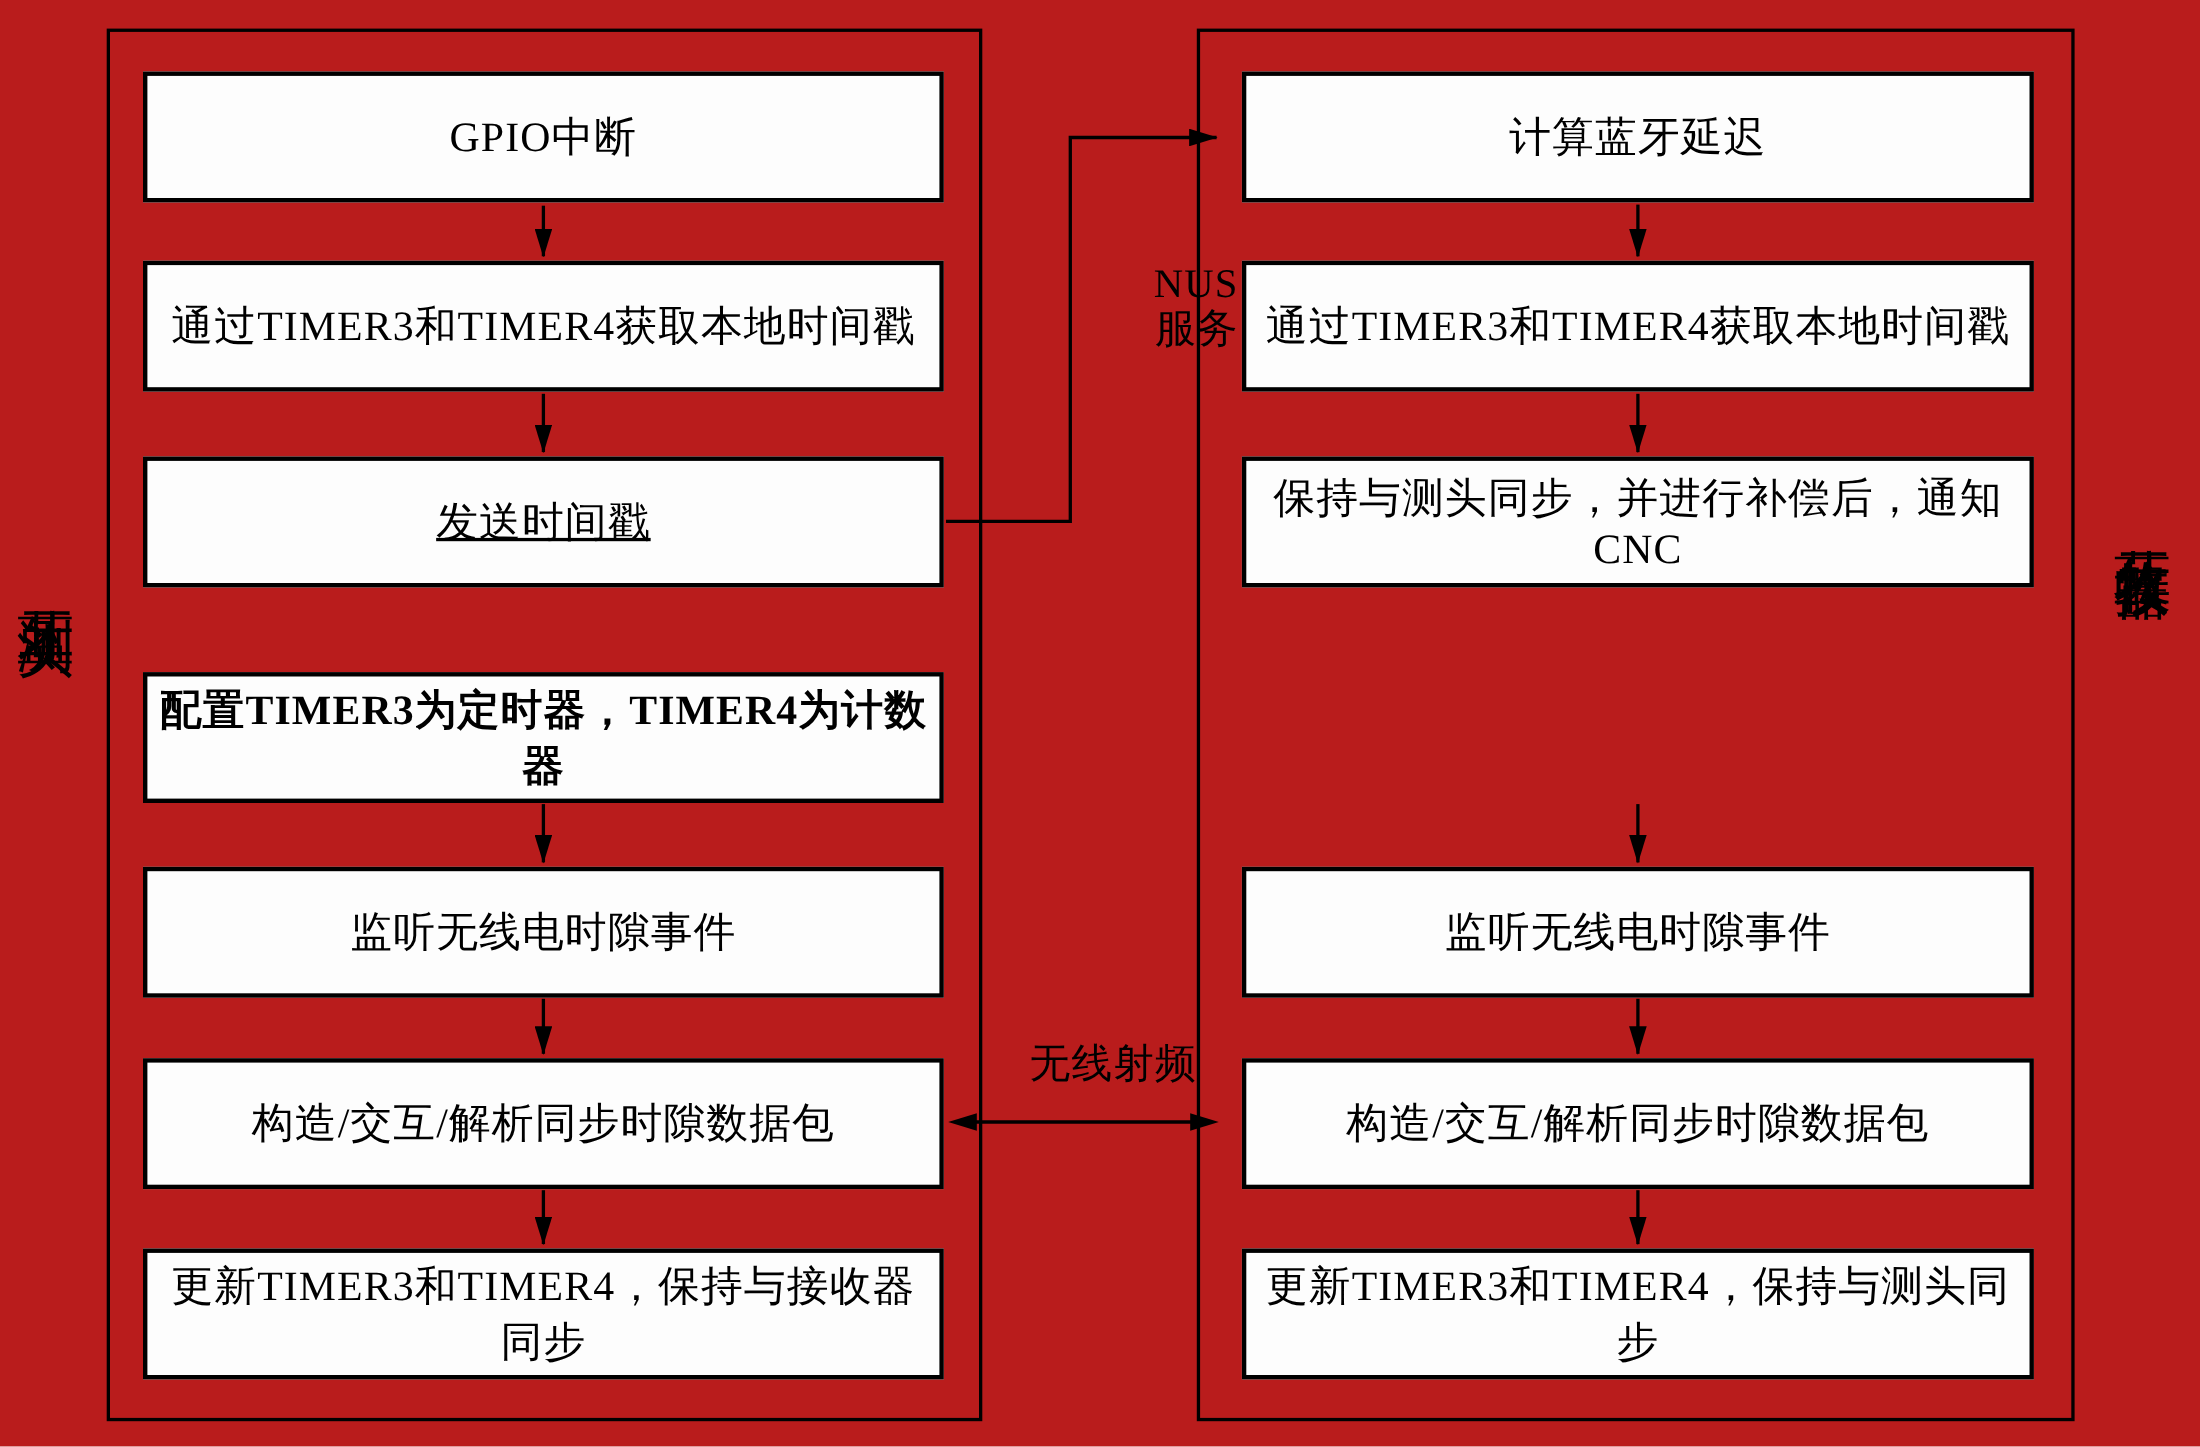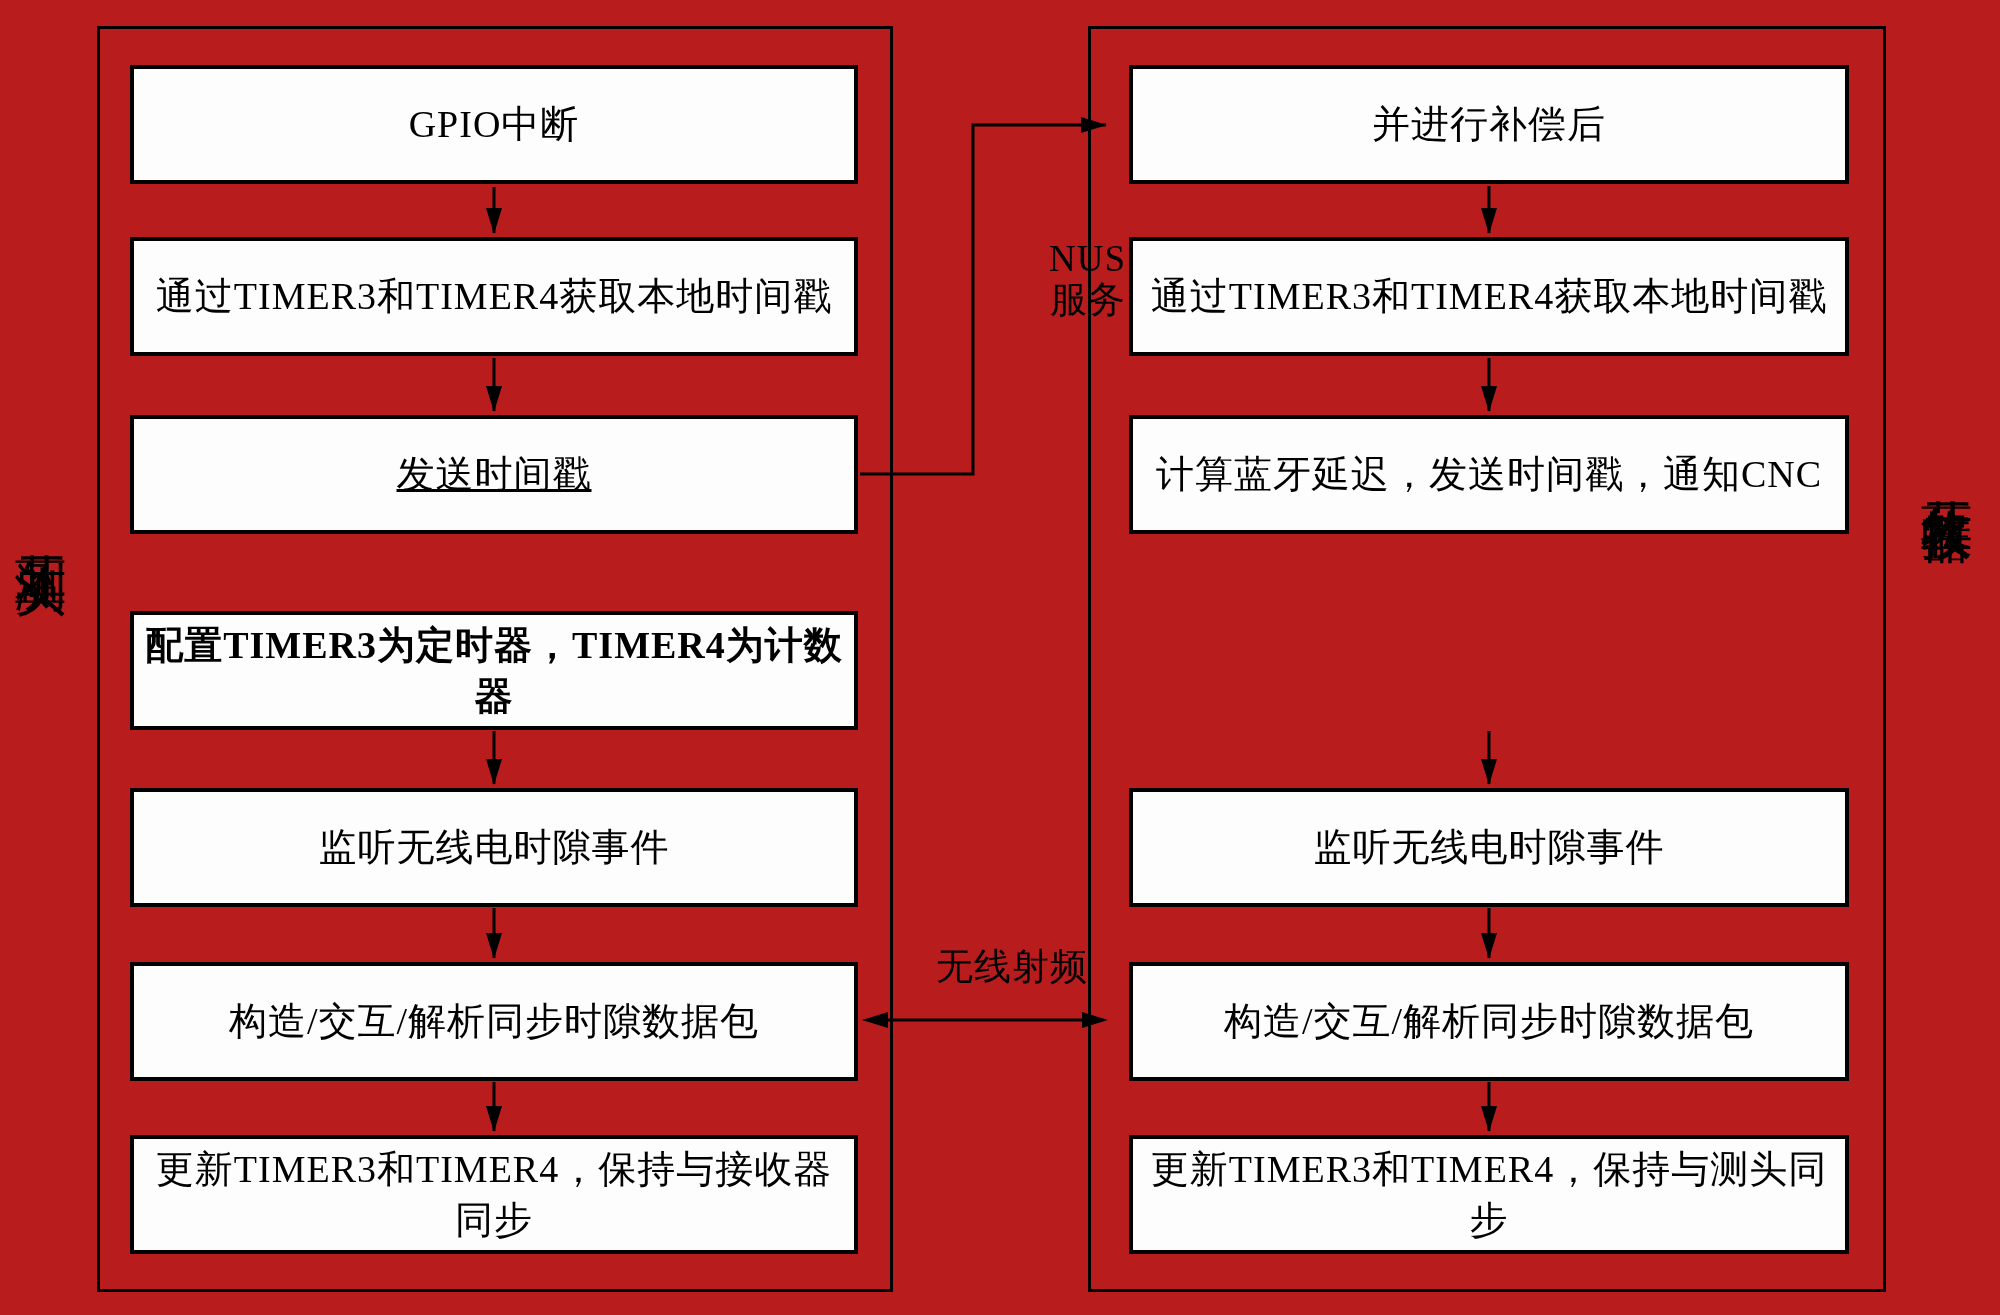--- a/index.html
+++ b/index.html
@@ -110,23 +110,23 @@
   <div class="side-label" style="left:1920px; top:458px;">蓝牙接收器</div>
 
   <div class="box left-box" style="top:65px;">GPIO中断</div>
   <div class="box left-box" style="top:237px;">通过TIMER3和TIMER4获取本地时间戳</div>
   <div class="box left-box" style="top:415px;text-decoration:underline;">发送时间戳</div>
   <div class="box left-box" style="top:611px;font-weight:bold;">配置TIMER3为定时器，TIMER4为计数器</div>
   <div class="box left-box" style="top:788px;">监听无线电时隙事件</div>
   <div class="box left-box" style="top:962px;">构造/交互/解析同步时隙数据包</div>
   <div class="box left-box" style="top:1135px;">更新TIMER3和TIMER4，保持与接收器同步</div>
 
-  <div class="box right-box" style="top:65px;">并进行补偿后</div>
+  <div class="box right-box" style="top:65px;">计算蓝牙延迟</div>
   <div class="box right-box" style="top:237px;">通过TIMER3和TIMER4获取本地时间戳</div>
-  <div class="box right-box" style="top:415px;">计算蓝牙延迟，发送时间戳，通知CNC</div>
+  <div class="box right-box" style="top:415px;">保持与测头同步，并进行补偿后，通知CNC</div>
   <div class="box right-box" style="top:788px;">监听无线电时隙事件</div>
   <div class="box right-box" style="top:962px;">构造/交互/解析同步时隙数据包</div>
   <div class="box right-box" style="top:1135px;text-align:center;">更新TIMER3和TIMER4，保持与测头同步</div>
 
   <div class="conn-label nus-label">NUS
 服务</div>
   <div class="conn-label rf-label">无线射频</div>
 
 </div>
 

